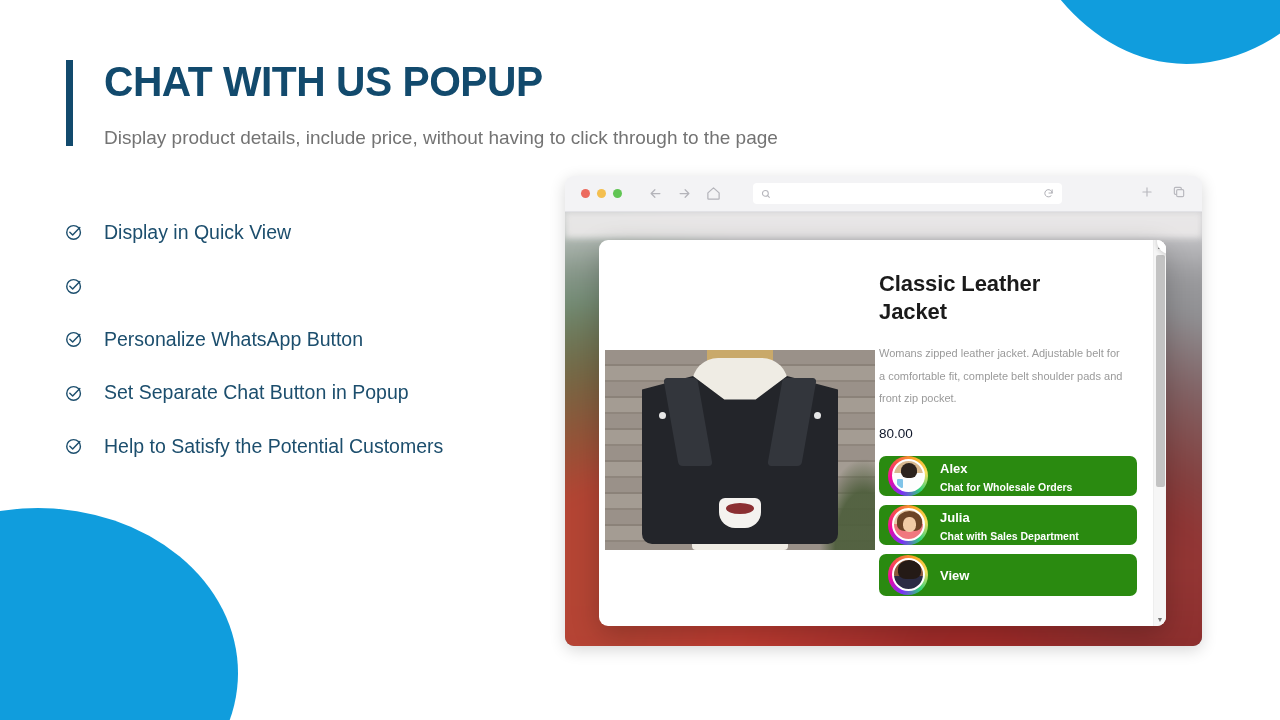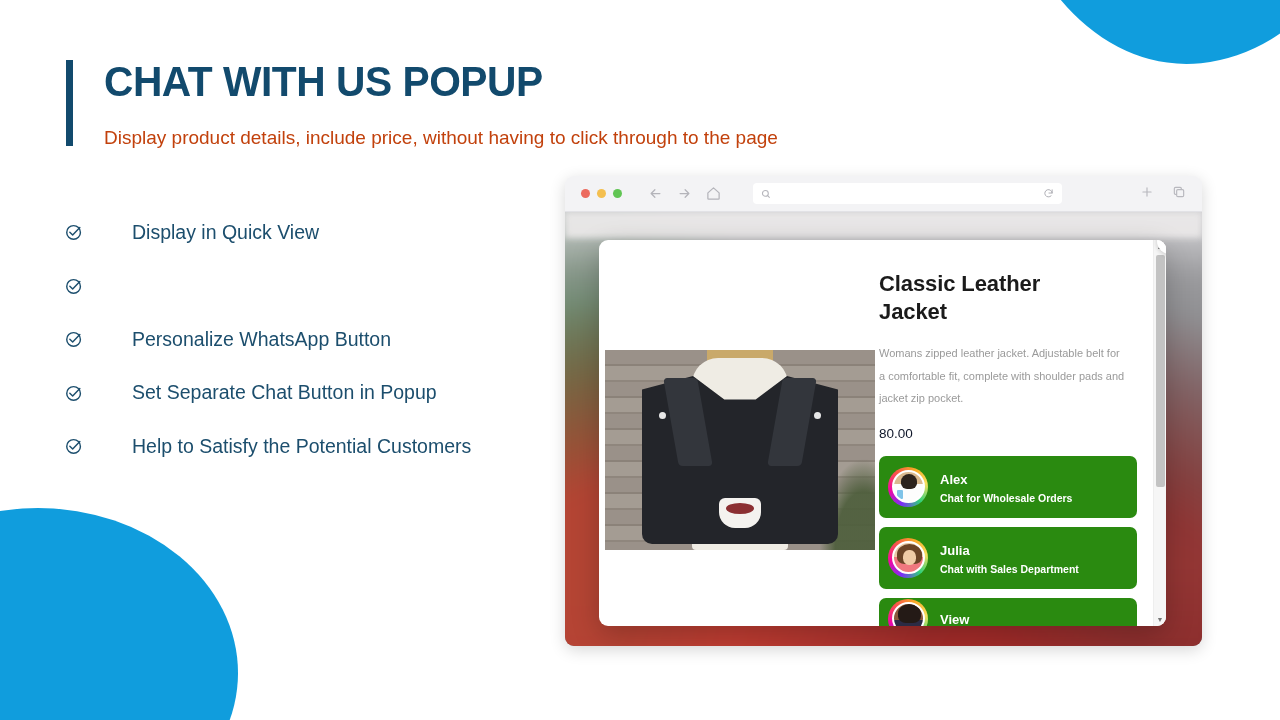--- a/index.html
+++ b/index.html
@@ -39,28 +39,28 @@
     font-size:42px; font-weight:bold;
     letter-spacing:-0.5px;
     color:#124a6d;
     white-space:nowrap;
     font-stretch:condensed;
     transform:scaleX(0.97);
     transform-origin:left center;
   }
   .subtitle {
     position:absolute; left:104px; top:127px;
-    font-size:19px; color:#c2410c; font-weight:400;
+    font-size:19px; color:#737373; font-weight:400;
     white-space:nowrap;
   }
 
   .feature-list { position:absolute; left:64px; top:216px; width:470px; }
   .feature-row {
     display:flex; align-items:center;
-    height:32px; margin-bottom:21.5px;gap:28px;
+    height:32px; margin-bottom:21.5px;
   }
   .feat-icon { width:40px; flex:0 0 40px; display:flex; align-items:center; }
   .feat-icon svg { display:block; }
   .feat-label {
     font-size:19.5px; color:#1c4e6d; font-weight:400;
     white-space:nowrap;
   }
 
   
   .browser {
@@ -185,21 +185,21 @@
   }
   .prod-desc {
     margin-top:16px; width:246px;
     font-size:11px; color:#9a9a9a; line-height:2.05;
   }
   .prod-price { margin-top:16px; font-size:13.5px; color:#0f172a; }
 
   .chat-list { margin-top:15px; width:258px; }
   .chat-btn {
     position:relative;
-    height:62px; background:#2a8a10; border-radius:7px;
+    height:40px; background:#2a8a10; border-radius:7px;
     margin-bottom:9px;
     display:flex; align-items:center; padding-left:9px;
     cursor:pointer;
   }
   .chat-btn.partial { height:42px; }
   .avatar-ring {
     width:40px; height:40px; border-radius:50%; flex:0 0 40px;
     background:conic-gradient(from 200deg,#7b2ff7,#f107a3,#f9544b,#f9a826,#f6e05e,#2fd07a,#7b2ff7);
     display:flex; align-items:center; justify-content:center;
   }
@@ -390,21 +390,21 @@
             <div class="studL"></div>
             <div class="studR"></div>
             <div class="cup"></div>
           </div>
         </div>
 
         <div class="modal-right">
           <div class="close-btn">×</div>
 
           <div class="prod-title">Classic Leather Jacket</div>
-          <div class="prod-desc">Womans zipped leather jacket. Adjustable belt for a comfortable fit, complete with shoulder pads and jacket zip pocket.</div>
+          <div class="prod-desc">Womans zipped leather jacket. Adjustable belt for a comfortable fit, complete belt shoulder pads and front zip pocket.</div>
           <div class="prod-price">80.00</div>
 
           <div class="chat-list">
 
             <div class="chat-btn">
               <span class="avatar-ring">
                 <span class="avatar-inner av-a"></span>
               </span>
               <span class="chat-text">
                 <span class="chat-name">Alex</span>

